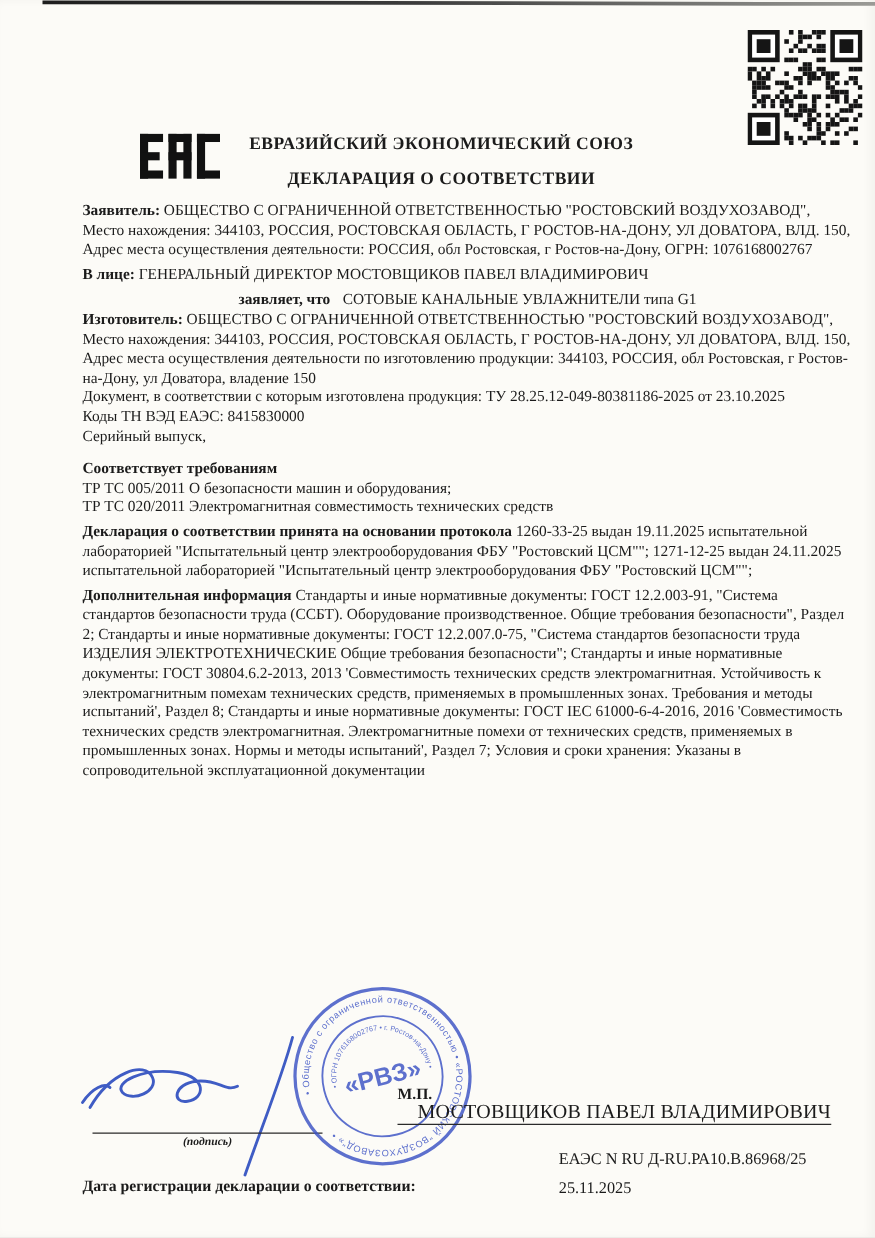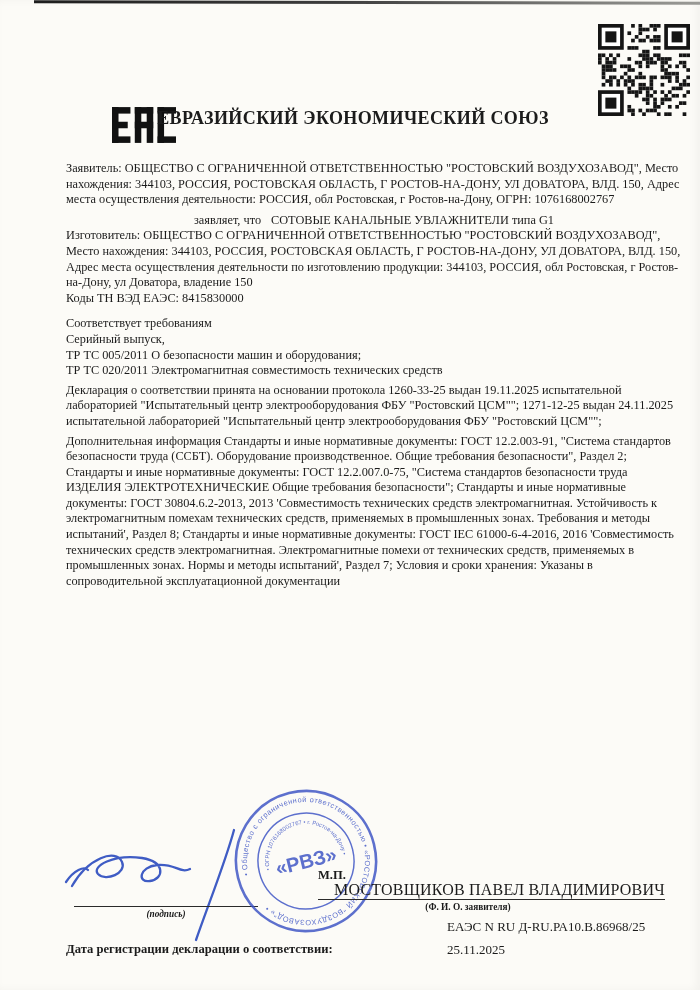--- a/index.html
+++ b/index.html
@@ -3,26 +3,26 @@
 <meta charset="utf-8">
 <style>
   html,body{margin:0;padding:0;}
   body{background:#d8d8d4;font-family:"Liberation Serif","DejaVu Serif",serif;}
   .page{position:relative;width:700px;height:990px;background:#fcfbf7;overflow:hidden;color:#1b1b1b;
         box-shadow:inset -4px 0 8px rgba(0,0,0,0.04);}
   .scan-edge{position:absolute;top:1px;left:34px;right:0;height:2.6px;
              background:linear-gradient(to right,#1e1e1e 0%,#3c3c3c 45%,#9a9a96 100%);
              transform:rotate(0.12deg);}
   .titles{position:absolute;left:63px;width:580px;text-align:center;font-weight:bold;}
-  .title1{top:108px;font-size:18px;letter-spacing:0.4px;}
+  .title1{top:108px;font-size:14px;letter-spacing:0.4px;}
   .title2{top:136px;font-size:14px;letter-spacing:0.4px;}
   .eac{position:absolute;left:112px;top:93px;}
   .qr{position:absolute;left:598px;top:24px;}
   .flow{position:absolute;left:66px;top:161px;width:616px;font-size:12.3px;line-height:15.6px;text-align:left;}
-  .flow b{font-weight:normal;}
+  .flow b{font-weight:bold;}
   .para{margin:0;}
   .mt4{margin-top:4px;} .mt5{margin-top:5px;text-align:center;} .mt10{margin-top:10px;} .mt12{margin-top:12px;}
   .gap{display:inline-block;width:10px;}
   .sig-svg{position:absolute;left:58px;top:822px;opacity:0.92;}
   .sig-line{position:absolute;left:74px;top:906px;width:184px;border-top:1.6px solid #2a2a2a;}
   .sig-caption{position:absolute;left:74px;top:909px;width:184px;text-align:center;font-size:9.3px;font-weight:bold;font-style:italic;}
   .mp{position:absolute;left:286px;top:868px;font-size:12.5px;font-weight:bold;margin-left:32px;}
   .fio-name{position:absolute;left:334px;top:881px;font-size:16px;letter-spacing:0.2px;}
   .fio-line{position:absolute;left:318px;top:899px;width:347px;border-top:1.4px solid #2a2a2a;}
   .fio-caption{position:absolute;left:318px;top:902px;width:300px;text-align:center;font-size:9.3px;font-weight:bold;}
@@ -242,28 +242,31 @@
         <rect x="66.24000000000001" y="0" width="25.76" height="25.76"></rect>
         <rect fill="#fff" x="69.92" y="3.68" width="18.400000000000002" height="18.400000000000002"></rect>
         <rect x="73.60000000000001" y="7.36" width="11.040000000000001" height="11.040000000000001"></rect>
         <rect x="0" y="66.24000000000001" width="25.76" height="25.76"></rect>
         <rect fill="#fff" x="3.68" y="69.92" width="18.400000000000002" height="18.400000000000002"></rect>
         <rect x="7.36" y="73.60000000000001" width="11.040000000000001" height="11.040000000000001"></rect>
       </g>
     </svg>
 
   <div class="titles title1">ЕВРАЗИЙСКИЙ ЭКОНОМИЧЕСКИЙ СОЮЗ</div>
+  <div class="titles title2">ДЕКЛАРАЦИЯ О СООТВЕТСТВИИ</div>
 
   <div class="flow">
     <p class="para"><b>Заявитель:</b> <span>ОБЩЕСТВО С ОГРАНИЧЕННОЙ ОТВЕТСТВЕННОСТЬЮ "РОСТОВСКИЙ ВОЗДУХОЗАВОД", Место нахождения: 344103, РОССИЯ,  РОСТОВСКАЯ ОБЛАСТЬ, Г РОСТОВ-НА-ДОНУ, УЛ ДОВАТОРА, ВЛД. 150, Адрес места осуществления деятельности: РОССИЯ, обл Ростовская, г Ростов-на-Дону, ОГРН: 1076168002767</span></p>
+    <p class="para mt4"><b>В лице:</b> <span>ГЕНЕРАЛЬНЫЙ ДИРЕКТОР МОСТОВЩИКОВ ПАВЕЛ ВЛАДИМИРОВИЧ</span></p>
     <p class="para mt5"><b>заявляет, что</b><span class="gap"></span><span>СОТОВЫЕ КАНАЛЬНЫЕ УВЛАЖНИТЕЛИ типа G1</span></p>
     <p class="para"><b>Изготовитель:</b> <span>ОБЩЕСТВО С ОГРАНИЧЕННОЙ ОТВЕТСТВЕННОСТЬЮ "РОСТОВСКИЙ ВОЗДУХОЗАВОД", Место нахождения: 344103, РОССИЯ,  РОСТОВСКАЯ ОБЛАСТЬ, Г РОСТОВ-НА-ДОНУ, УЛ ДОВАТОРА, ВЛД. 150, Адрес места осуществления деятельности по изготовлению продукции: 344103, РОССИЯ, обл Ростовская, г Ростов-на-Дону, ул Доватора, владение 150</span></p>
+    <p class="para">Документ, в соответствии с которым изготовлена продукция: ТУ 28.25.12-049-80381186-2025 от 23.10.2025</p>
     <p class="para">Коды ТН ВЭД ЕАЭС: 8415830000</p>
+    <p class="para">Серийный выпуск,</p>
     <p class="para mt10"><b>Соответствует требованиям</b></p>
-    <p class="para">Серийный выпуск,</p>
     <p class="para">ТР ТС 005/2011 О безопасности машин и оборудования;</p>
     <p class="para">ТР ТС 020/2011 Электромагнитная совместимость технических средств</p>
     <p class="para mt4"><b>Декларация о соответствии принята на основании протокола</b><span> 1260-33-25 выдан 19.11.2025 испытательной лабораторией "Испытательный центр электрооборудования ФБУ "Ростовский ЦСМ""; 1271-12-25 выдан 24.11.2025  испытательной лабораторией "Испытательный центр электрооборудования ФБУ "Ростовский ЦСМ"";</span></p>
     <p class="para mt4"><b>Дополнительная информация</b><span> Стандарты и иные нормативные документы: ГОСТ 12.2.003-91, "Система стандартов безопасности труда (ССБТ). Оборудование производственное. Общие требования безопасности", Раздел 2; Стандарты и иные нормативные документы: ГОСТ 12.2.007.0-75, "Система стандартов безопасности труда ИЗДЕЛИЯ ЭЛЕКТРОТЕХНИЧЕСКИЕ Общие требования безопасности"; Стандарты и иные нормативные документы: ГОСТ 30804.6.2-2013, 2013 'Совместимость технических средств электромагнитная. Устойчивость к электромагнитным помехам технических средств, применяемых в промышленных зонах. Требования и методы испытаний', Раздел 8; Стандарты и иные нормативные документы: ГОСТ IEC 61000-6-4-2016, 2016 'Совместимость технических средств электромагнитная. Электромагнитные помехи от технических средств, применяемых в промышленных зонах. Нормы и методы испытаний', Раздел 7; Условия и сроки хранения: Указаны в сопроводительной эксплуатационной документации</span></p>
   </div>
 
   <svg class="sig-svg" width="224" height="140" viewBox="0 0 224 140">
     <g fill="none" stroke="#2f4fc0" stroke-width="2.3" stroke-linecap="round">
       <path d="M8,60 C16,48 26,44 30,48"></path>
       <path d="M14,64 C30,36 58,26 64,40 C69,51 48,60 40,52 C33,44 56,32 84,36 C108,40 106,57 92,59 C79,61 81,45 99,43 C117,41 122,52 132,47"></path>
@@ -283,18 +286,17 @@
       <circle cx="75" cy="75" r="48" stroke-width="1.5"></circle>
     </g>
     <text font-size="7.4" fill="#3b52c4" letter-spacing="0.5"><textPath href="#so">• Общество с ограниченной ответственностью • «РОСТОВСКИЙ "ВОЗДУХОЗАВОД"» •</textPath></text>
     <text font-size="5.8" fill="#3b52c4"><textPath href="#si">• ОГРН 1076168002767 • г. Ростов-на-Дону •</textPath></text>
     <text x="75" y="82" text-anchor="middle" font-size="20" font-weight="bold" fill="#3b52c4">«РВЗ»</text>
   </svg>
 
   <div class="mp">М.П.</div>
   <div class="fio-name">МОСТОВЩИКОВ ПАВЕЛ ВЛАДИМИРОВИЧ</div>
   <div class="fio-line"></div>
-  <div class="fio-caption">(Ф. И. О. заявителя)</div>
 
   <div class="reg-row-value" style="top:919px">ЕАЭС N RU Д-RU.РА10.В.86968/25</div>
   <div class="reg-row-label" style="top:942px">Дата регистрации декларации о соответствии:</div>
   <div class="reg-row-value" style="top:942px">25.11.2025</div>
 </div>
 
 </body></html>

